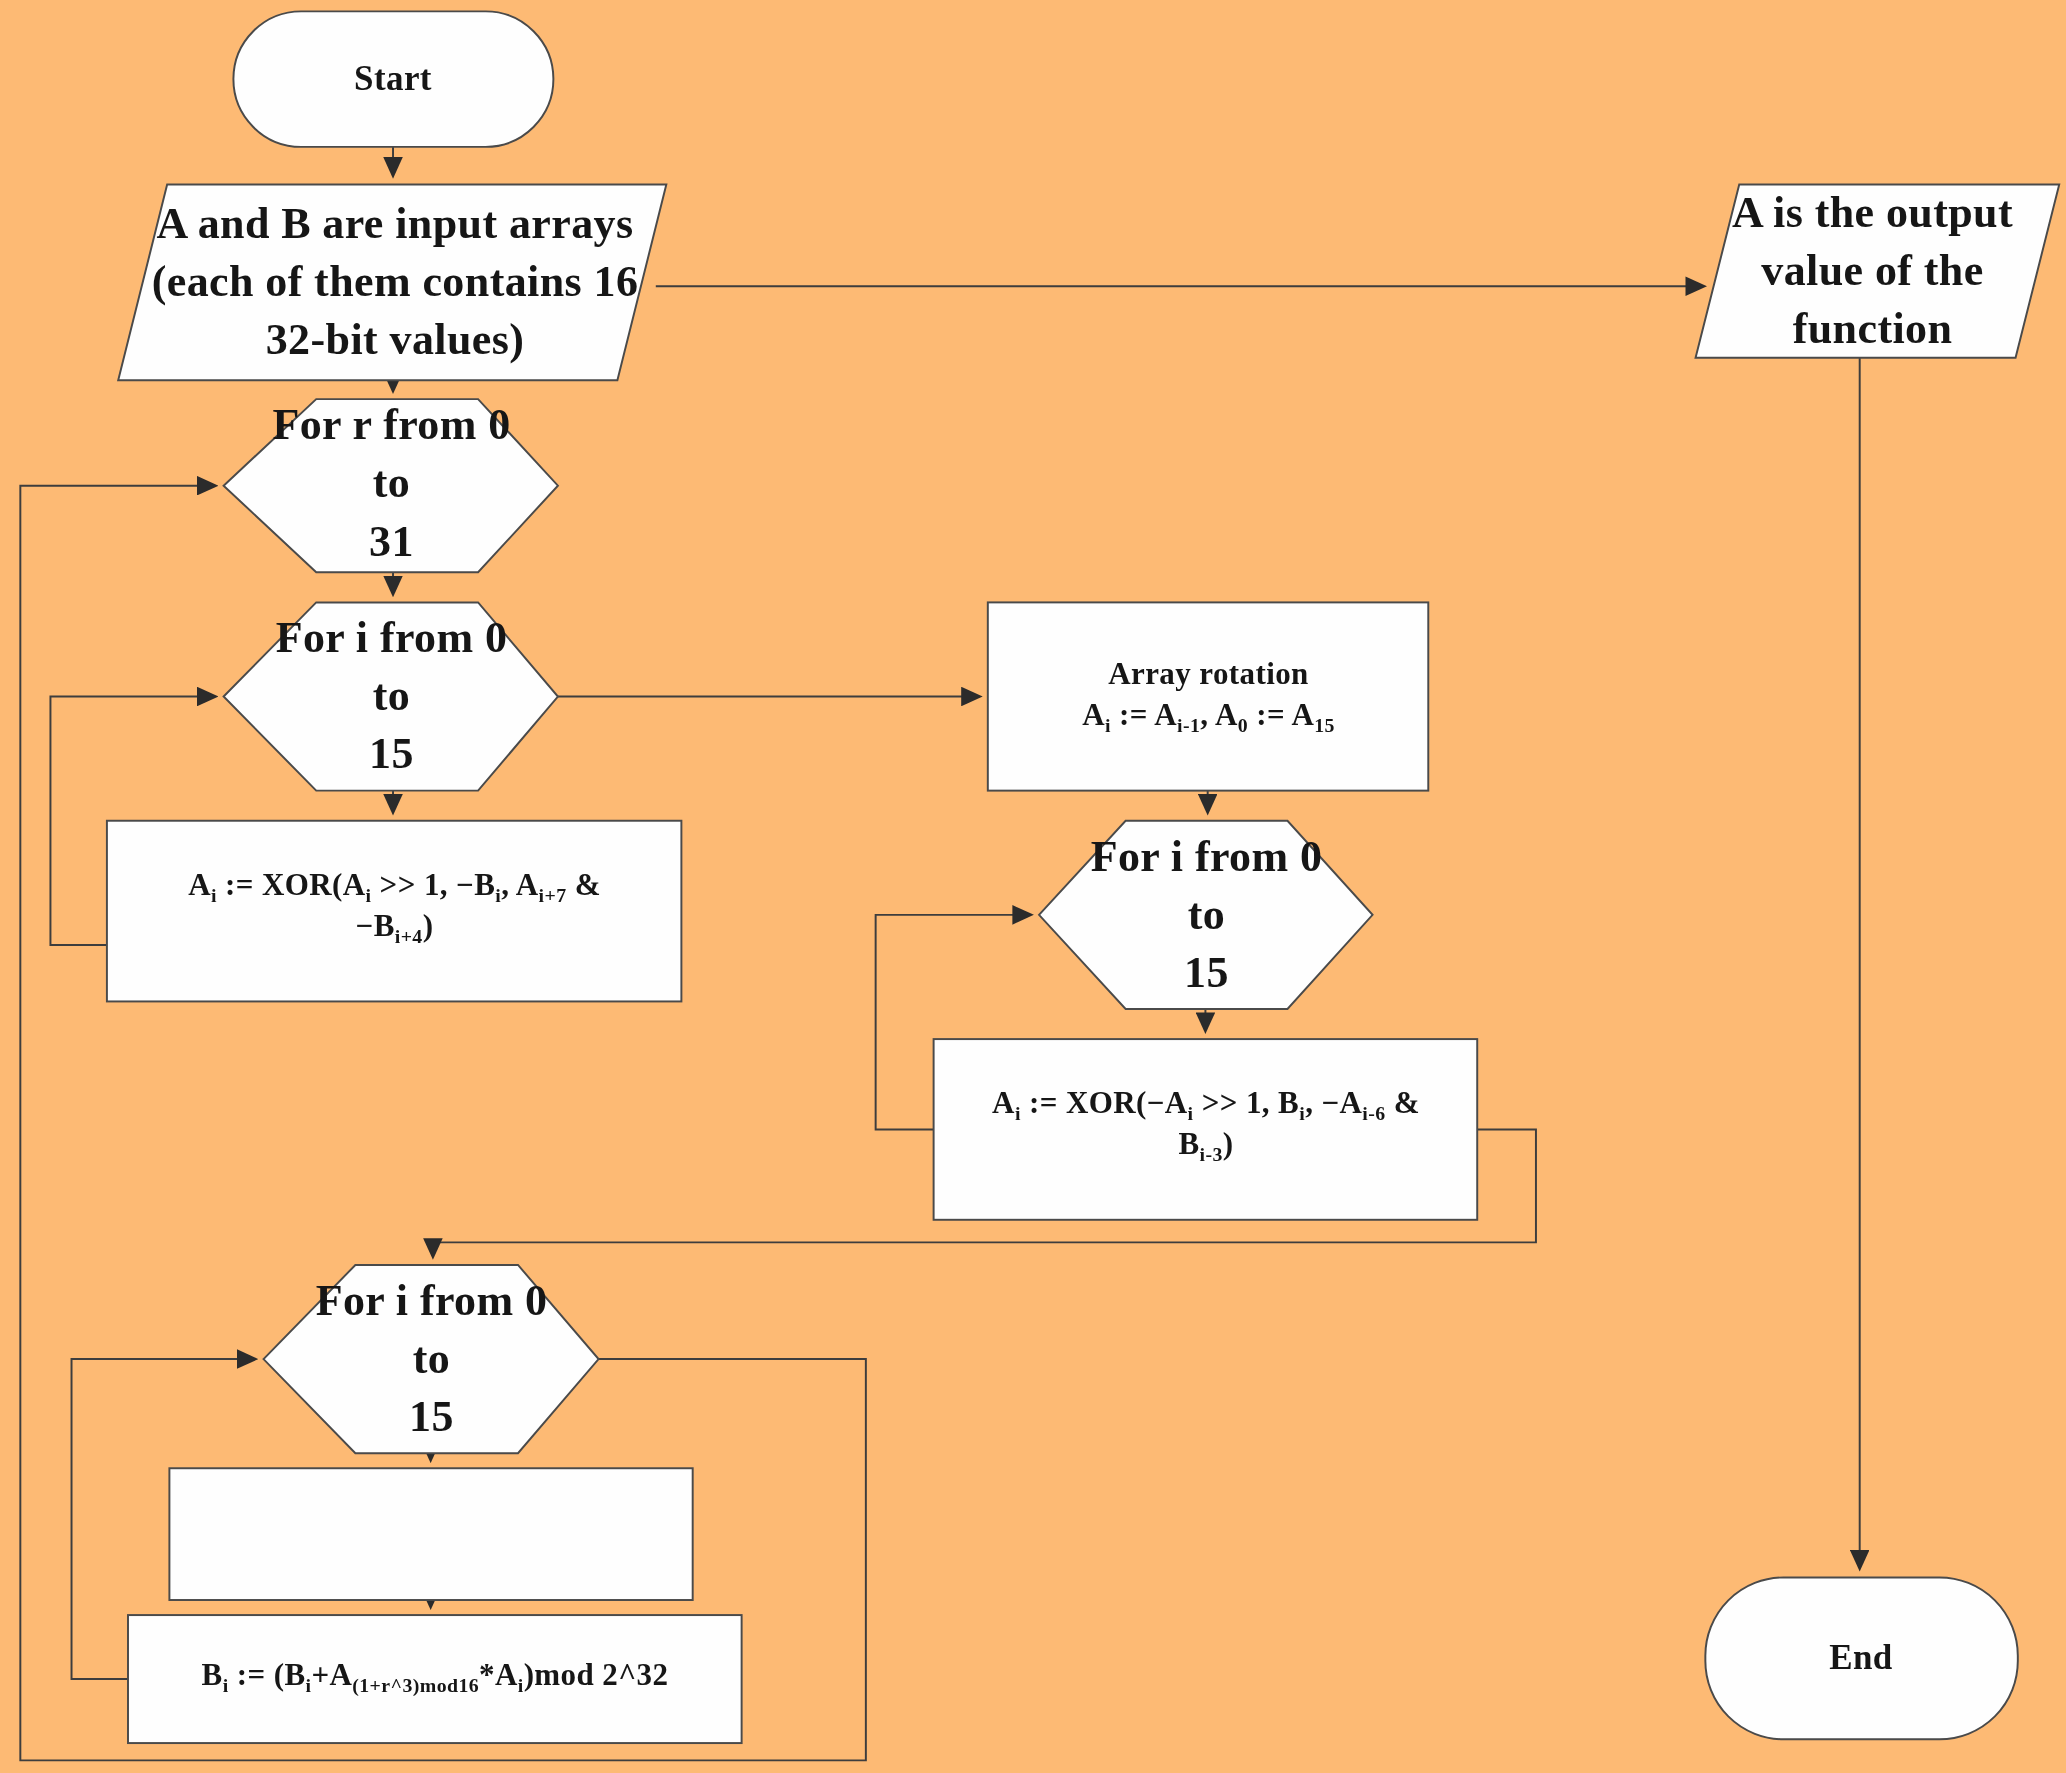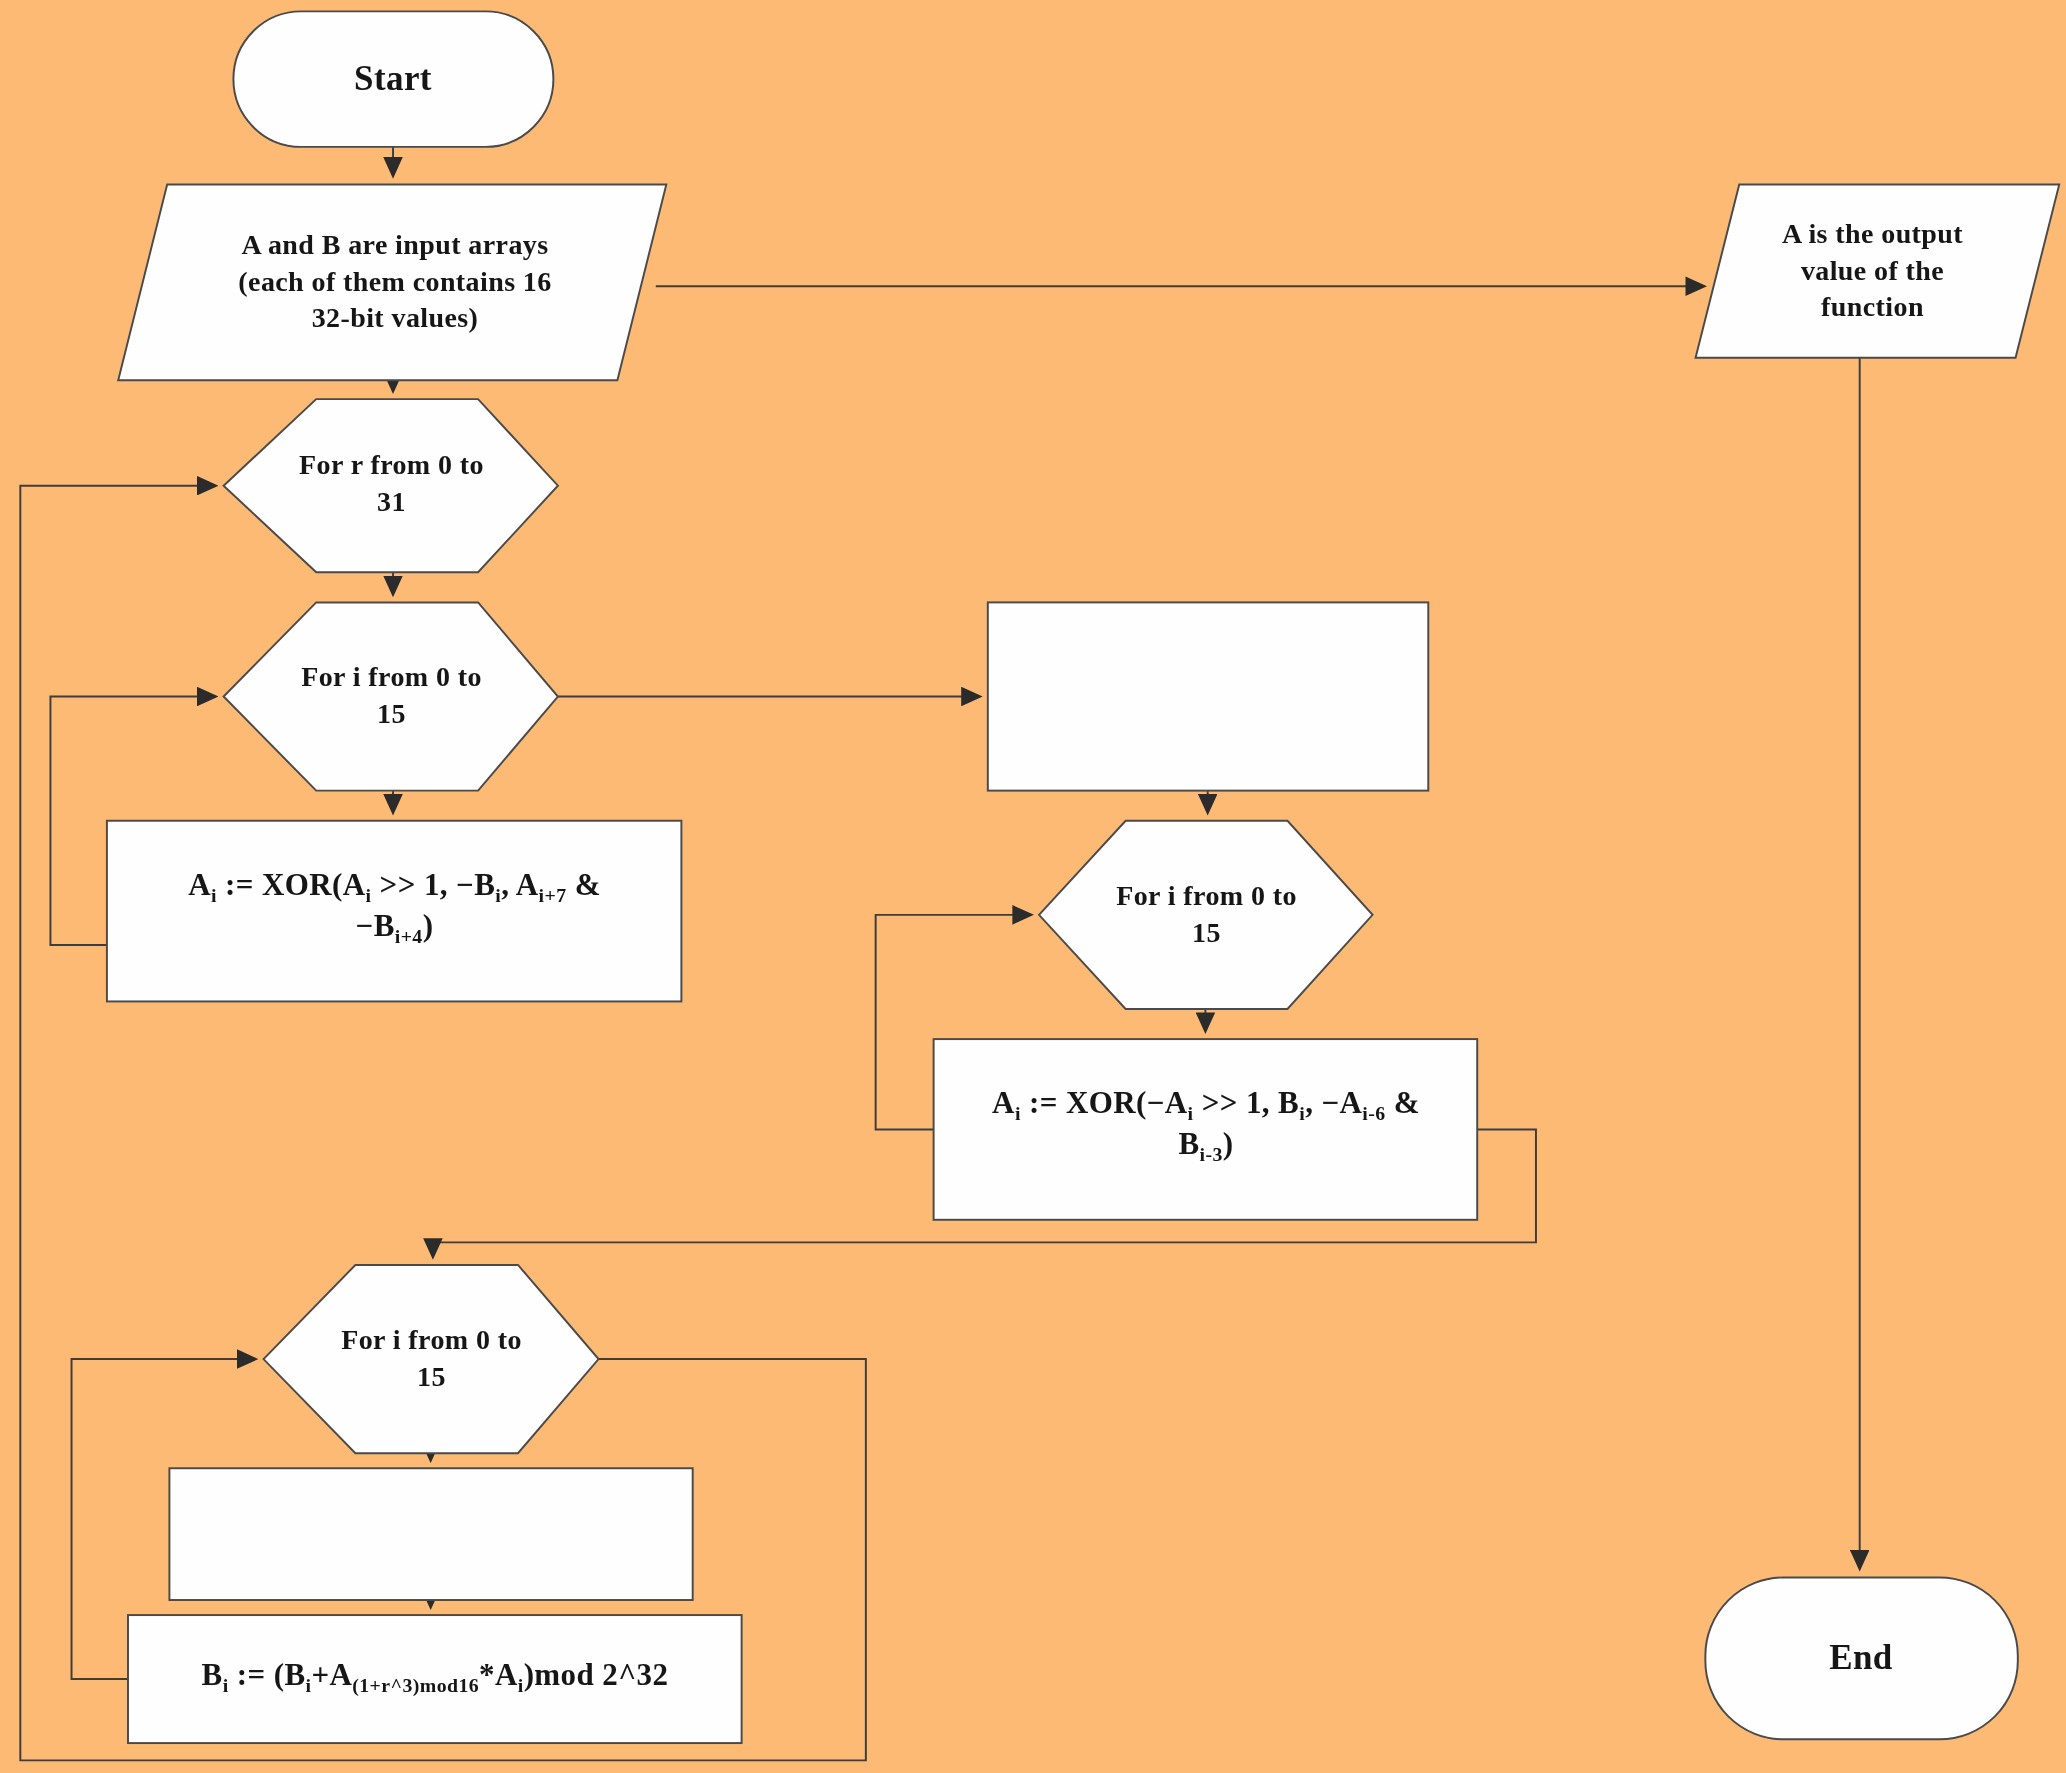--- a/index.html
+++ b/index.html
@@ -32,21 +32,21 @@
     stroke: #4a4a4a;
     stroke-width: 2.6;
   }
   .label {
     position: absolute;
     display: flex;
     align-items: center;
     justify-content: center;
     text-align: center;
     font-weight: bold;
-    font-size: 28px;
+    font-size: 44px;
     line-height: 1.32;
     letter-spacing: 0.4px;
   }
   .label sub {
     font-size: 64%;
     line-height: 0;
     vertical-align: -0.35em;
   }
   .label.terminator { font-size: 35px; }
   .label.formula    { font-size: 31px; }
@@ -108,20 +108,23 @@
     </div>
 
   <div class="label" style="left:256px; top:602px; width:271px; height:188px;">
       <div>For i from 0 to<br>15</div>
     </div>
 
   <div class="label formula" style="left:113px; top:825px; width:563px; height:162px;">
       <div>A<sub>i</sub> := XOR(A<sub>i</sub> &gt;&gt; 1, −B<sub>i</sub>, A<sub>i+7</sub> &amp;<br>−B<sub>i+4</sub>)</div>
     </div>
 
+  <div class="label formula" style="left:994px; top:608px; width:429px; height:173px;">
+      <div>Array rotation<br>A<sub>i</sub> := A<sub>i-1</sub>, A<sub>0</sub> := A<sub>15</sub></div>
+    </div>
 
   <div class="label" style="left:1069px; top:821px; width:275px; height:188px;">
       <div>For i from 0 to<br>15</div>
     </div>
 
   <div class="label formula" style="left:940px; top:1043px; width:532px; height:162px;">
       <div>A<sub>i</sub> := XOR(−A<sub>i</sub> &gt;&gt; 1, B<sub>i</sub>, −A<sub>i-6</sub> &amp;<br>B<sub>i-3</sub>)</div>
     </div>
 
   <div class="label" style="left:294px; top:1265px; width:275px; height:188px;">

